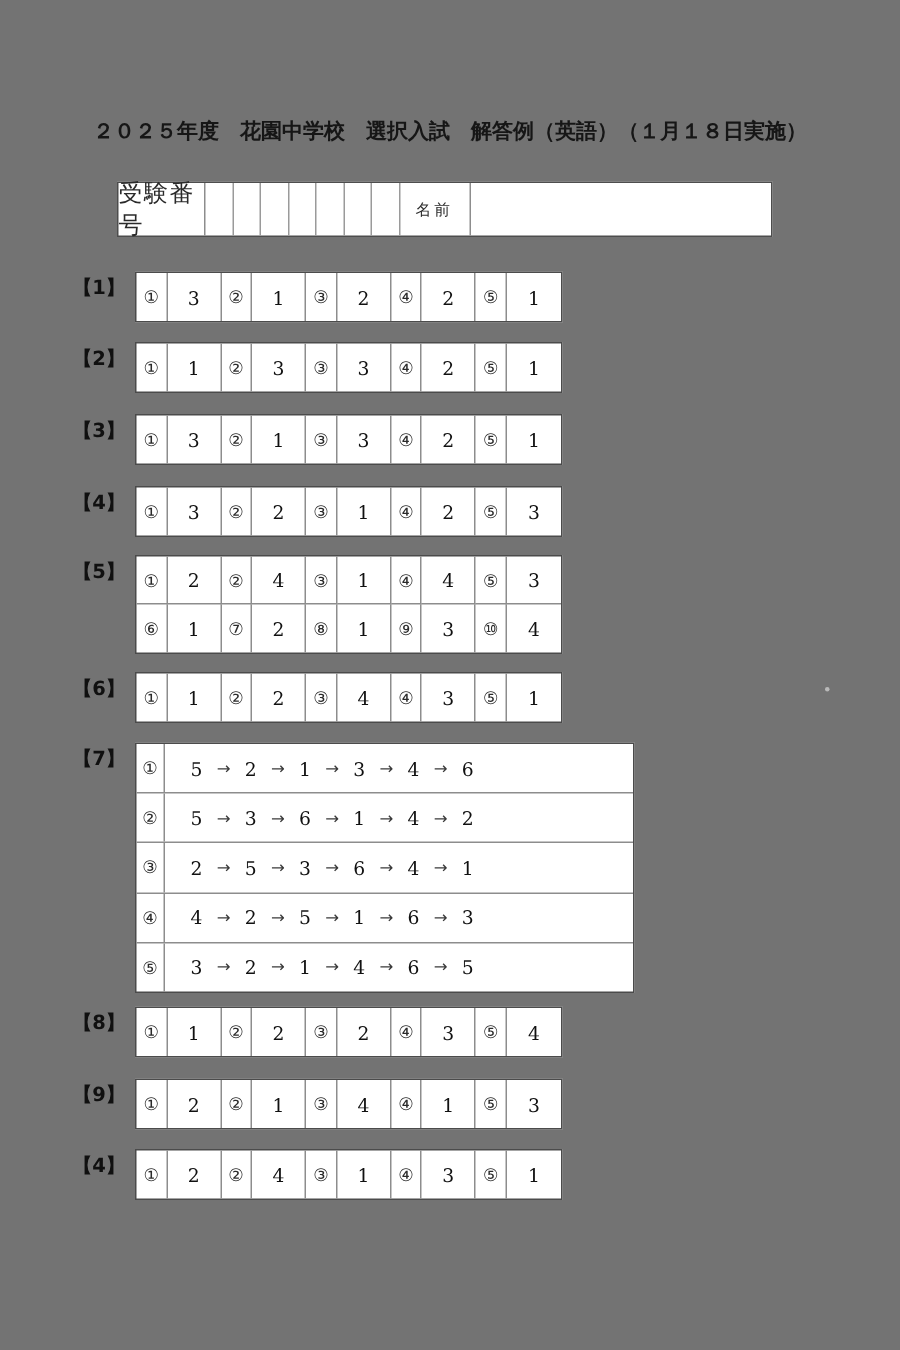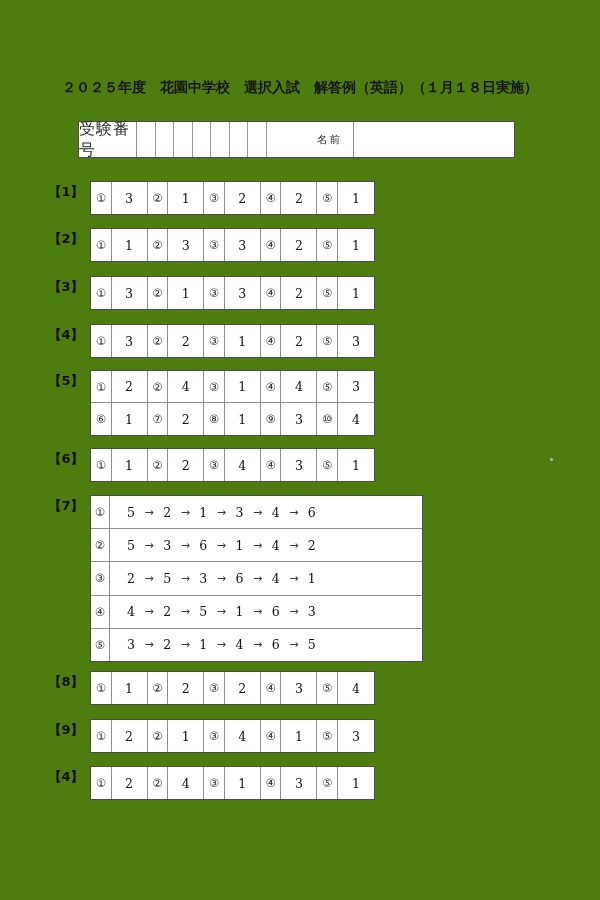--- a/index.html
+++ b/index.html
@@ -1,37 +1,37 @@
 <!DOCTYPE html>
 <html><head>
 <meta charset="utf-8">
 <style>
   html,body { margin:0; padding:0; background:#ffffff; }
   .page {
-    position:relative; width:600px; height:900px; background:#4d7c0f;
+    position:relative; width:600px; height:900px; background:#737373;
     overflow:hidden; font-family:"DejaVu Sans", sans-serif; color:#1c1c1c;
   }
 
   
   .doc-title {
     position:absolute; top:79px; left:0; width:100%;
     text-align:center; font-size:14px; font-weight:bold; color:#161616;
     letter-spacing:0px; white-space:nowrap;
   }
 
   
   .head-box {
     position:absolute; left:78px; top:121px; width:437px; height:37px;
     border:1.5px solid #4d4d4d; display:flex; align-items:stretch; box-sizing:border-box;
     background:#fff;
   }
   .hb-cell { display:flex; align-items:center; justify-content:center; box-sizing:border-box; }
   .hb-exam { width:58px; border-right:1px solid #8d8d8d; font-size:16px; color:#2a2a2a; letter-spacing:1px; }
   .hb-digit { width:18.5px; border-right:1px solid #9a9a9a; }
-  .hb-name { width:47px; border-right:1px solid #8d8d8d; font-size:10.5px; color:#2a2a2a; letter-spacing:2px;margin-left:40px; }
+  .hb-name { width:47px; border-right:1px solid #8d8d8d; font-size:10.5px; color:#2a2a2a; letter-spacing:2px; }
   .hb-blank { flex:1; }
 
   
   .sec { position:absolute; left:0; width:600px; }
   .sec1  { top:181px; } .sec2  { top:228px; } .sec3  { top:276px; }
   .sec4  { top:324px; } .sec5  { top:370px; } .sec6  { top:448px; }
   .sec7  { top:495px; } .sec8  { top:671px; } .sec9  { top:719px; }
   .sec10 { top:766px; }
 
   .sec-label {

